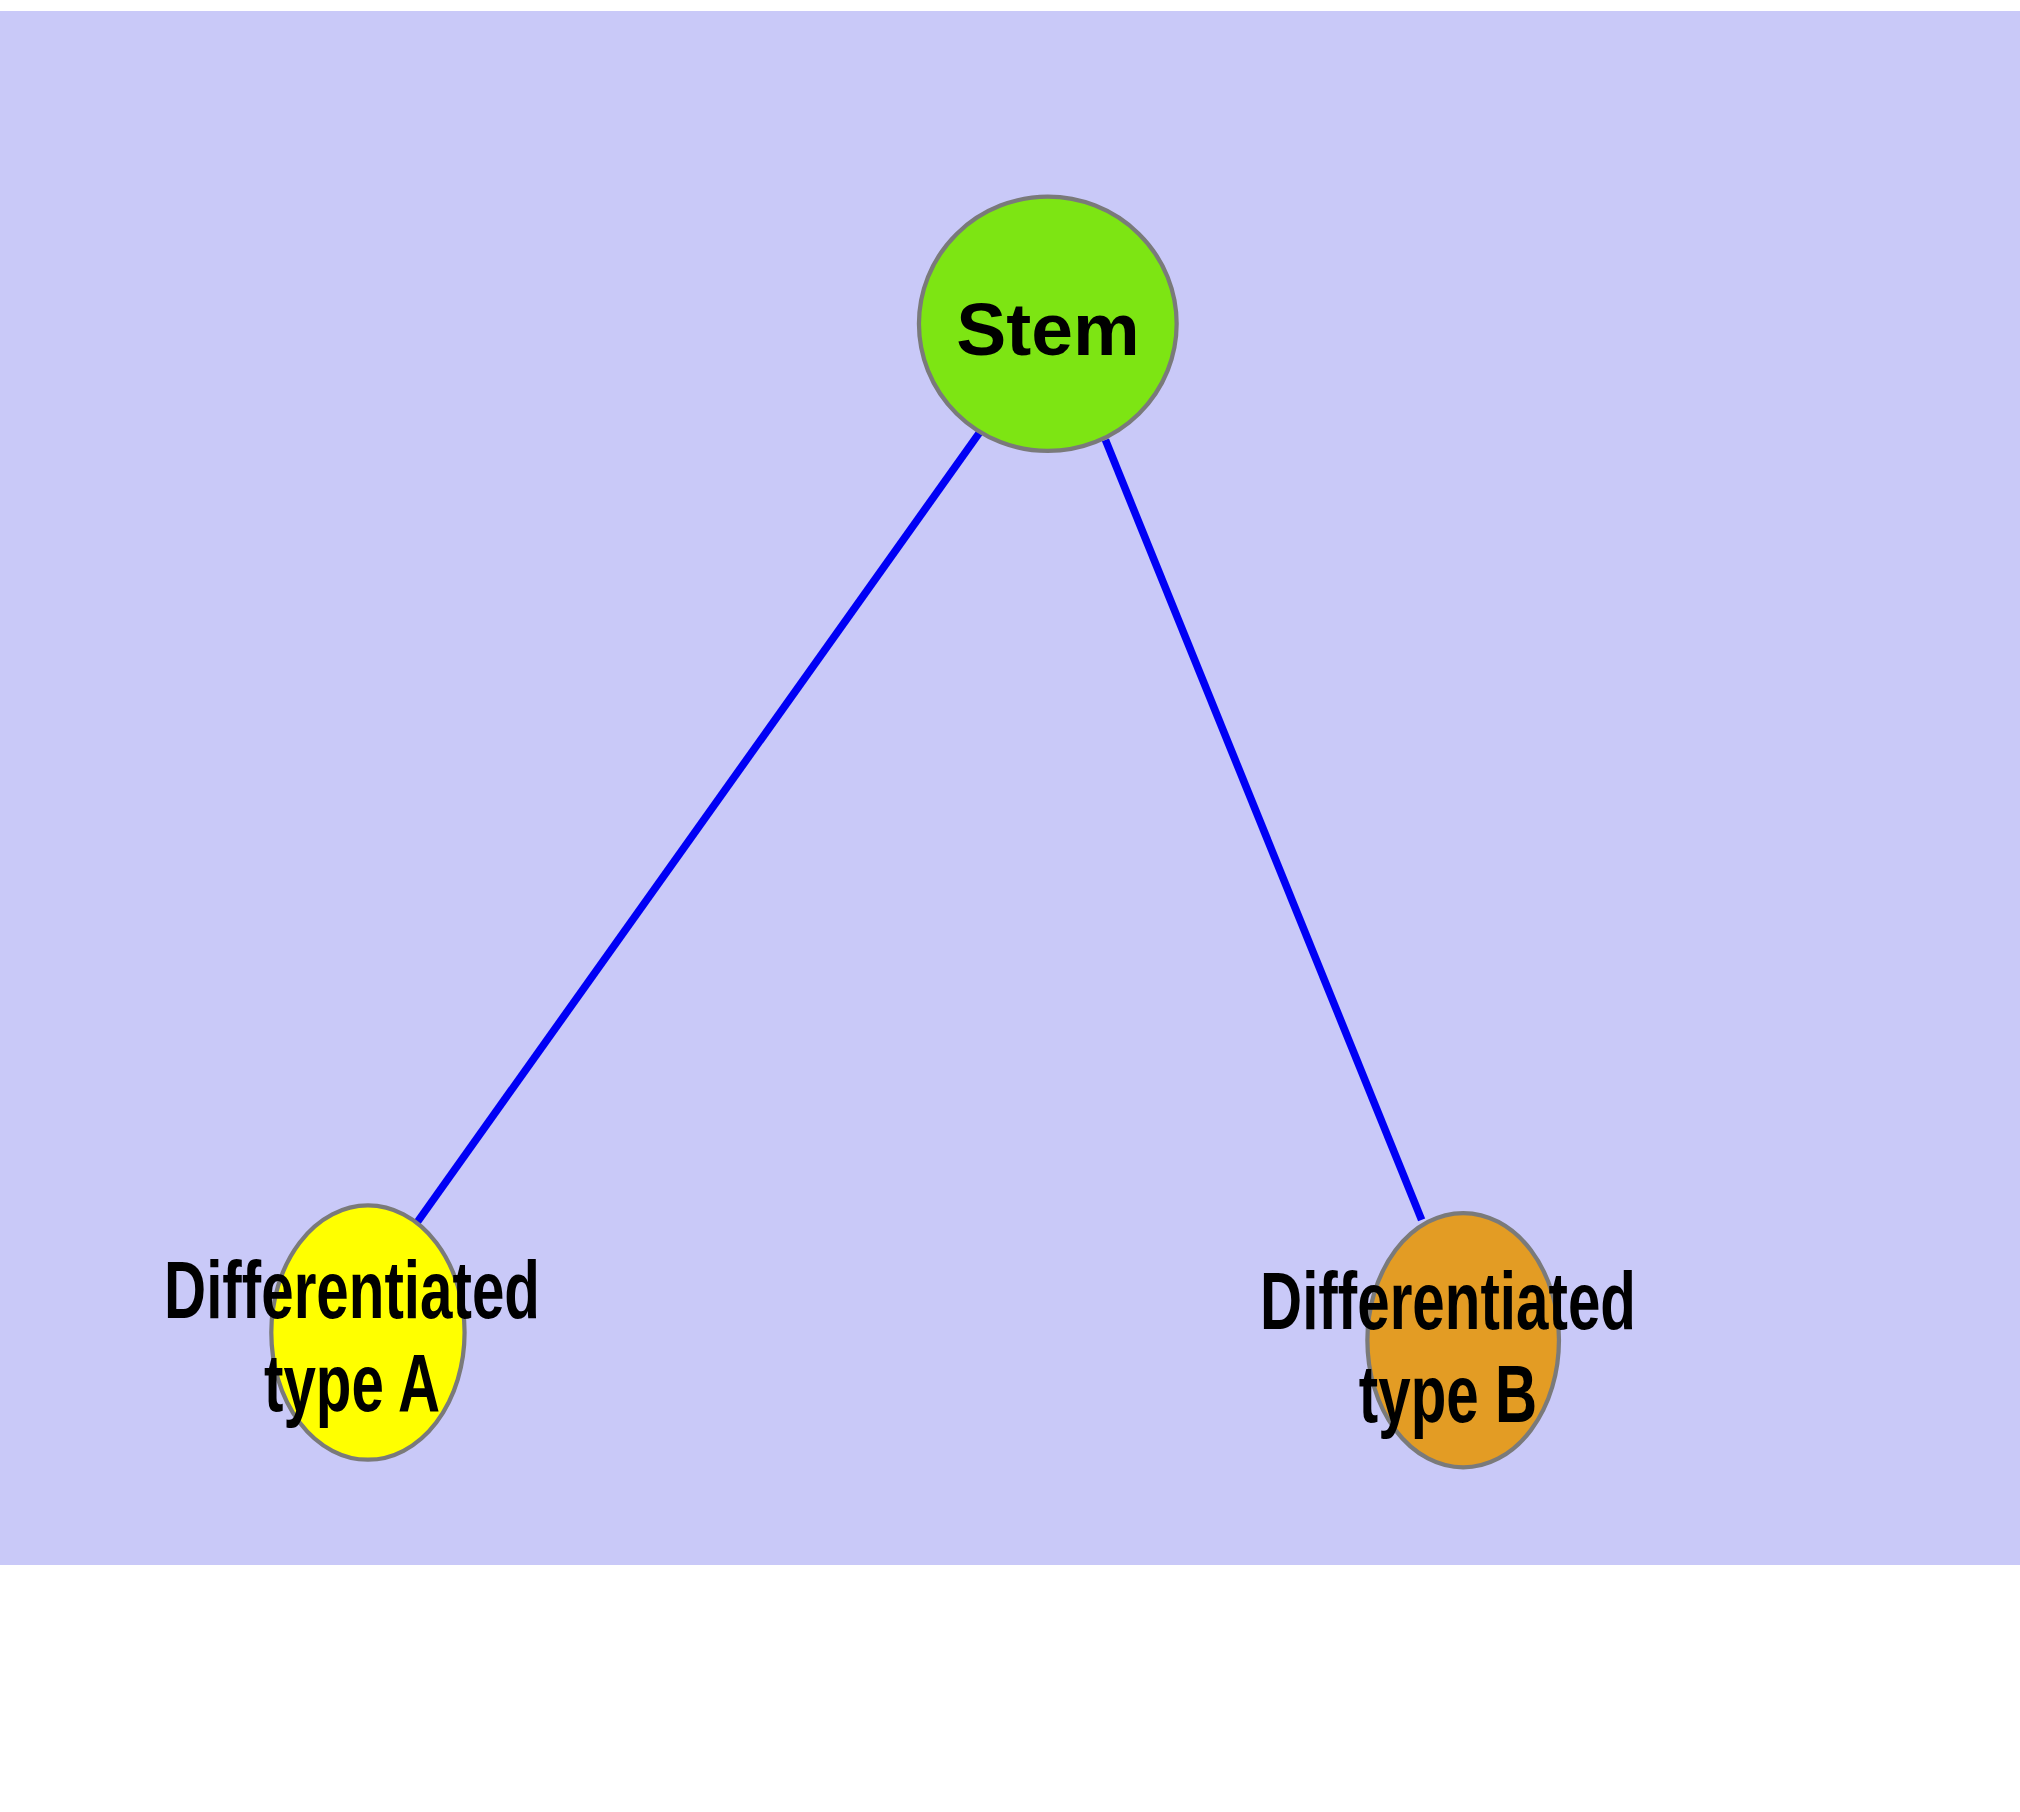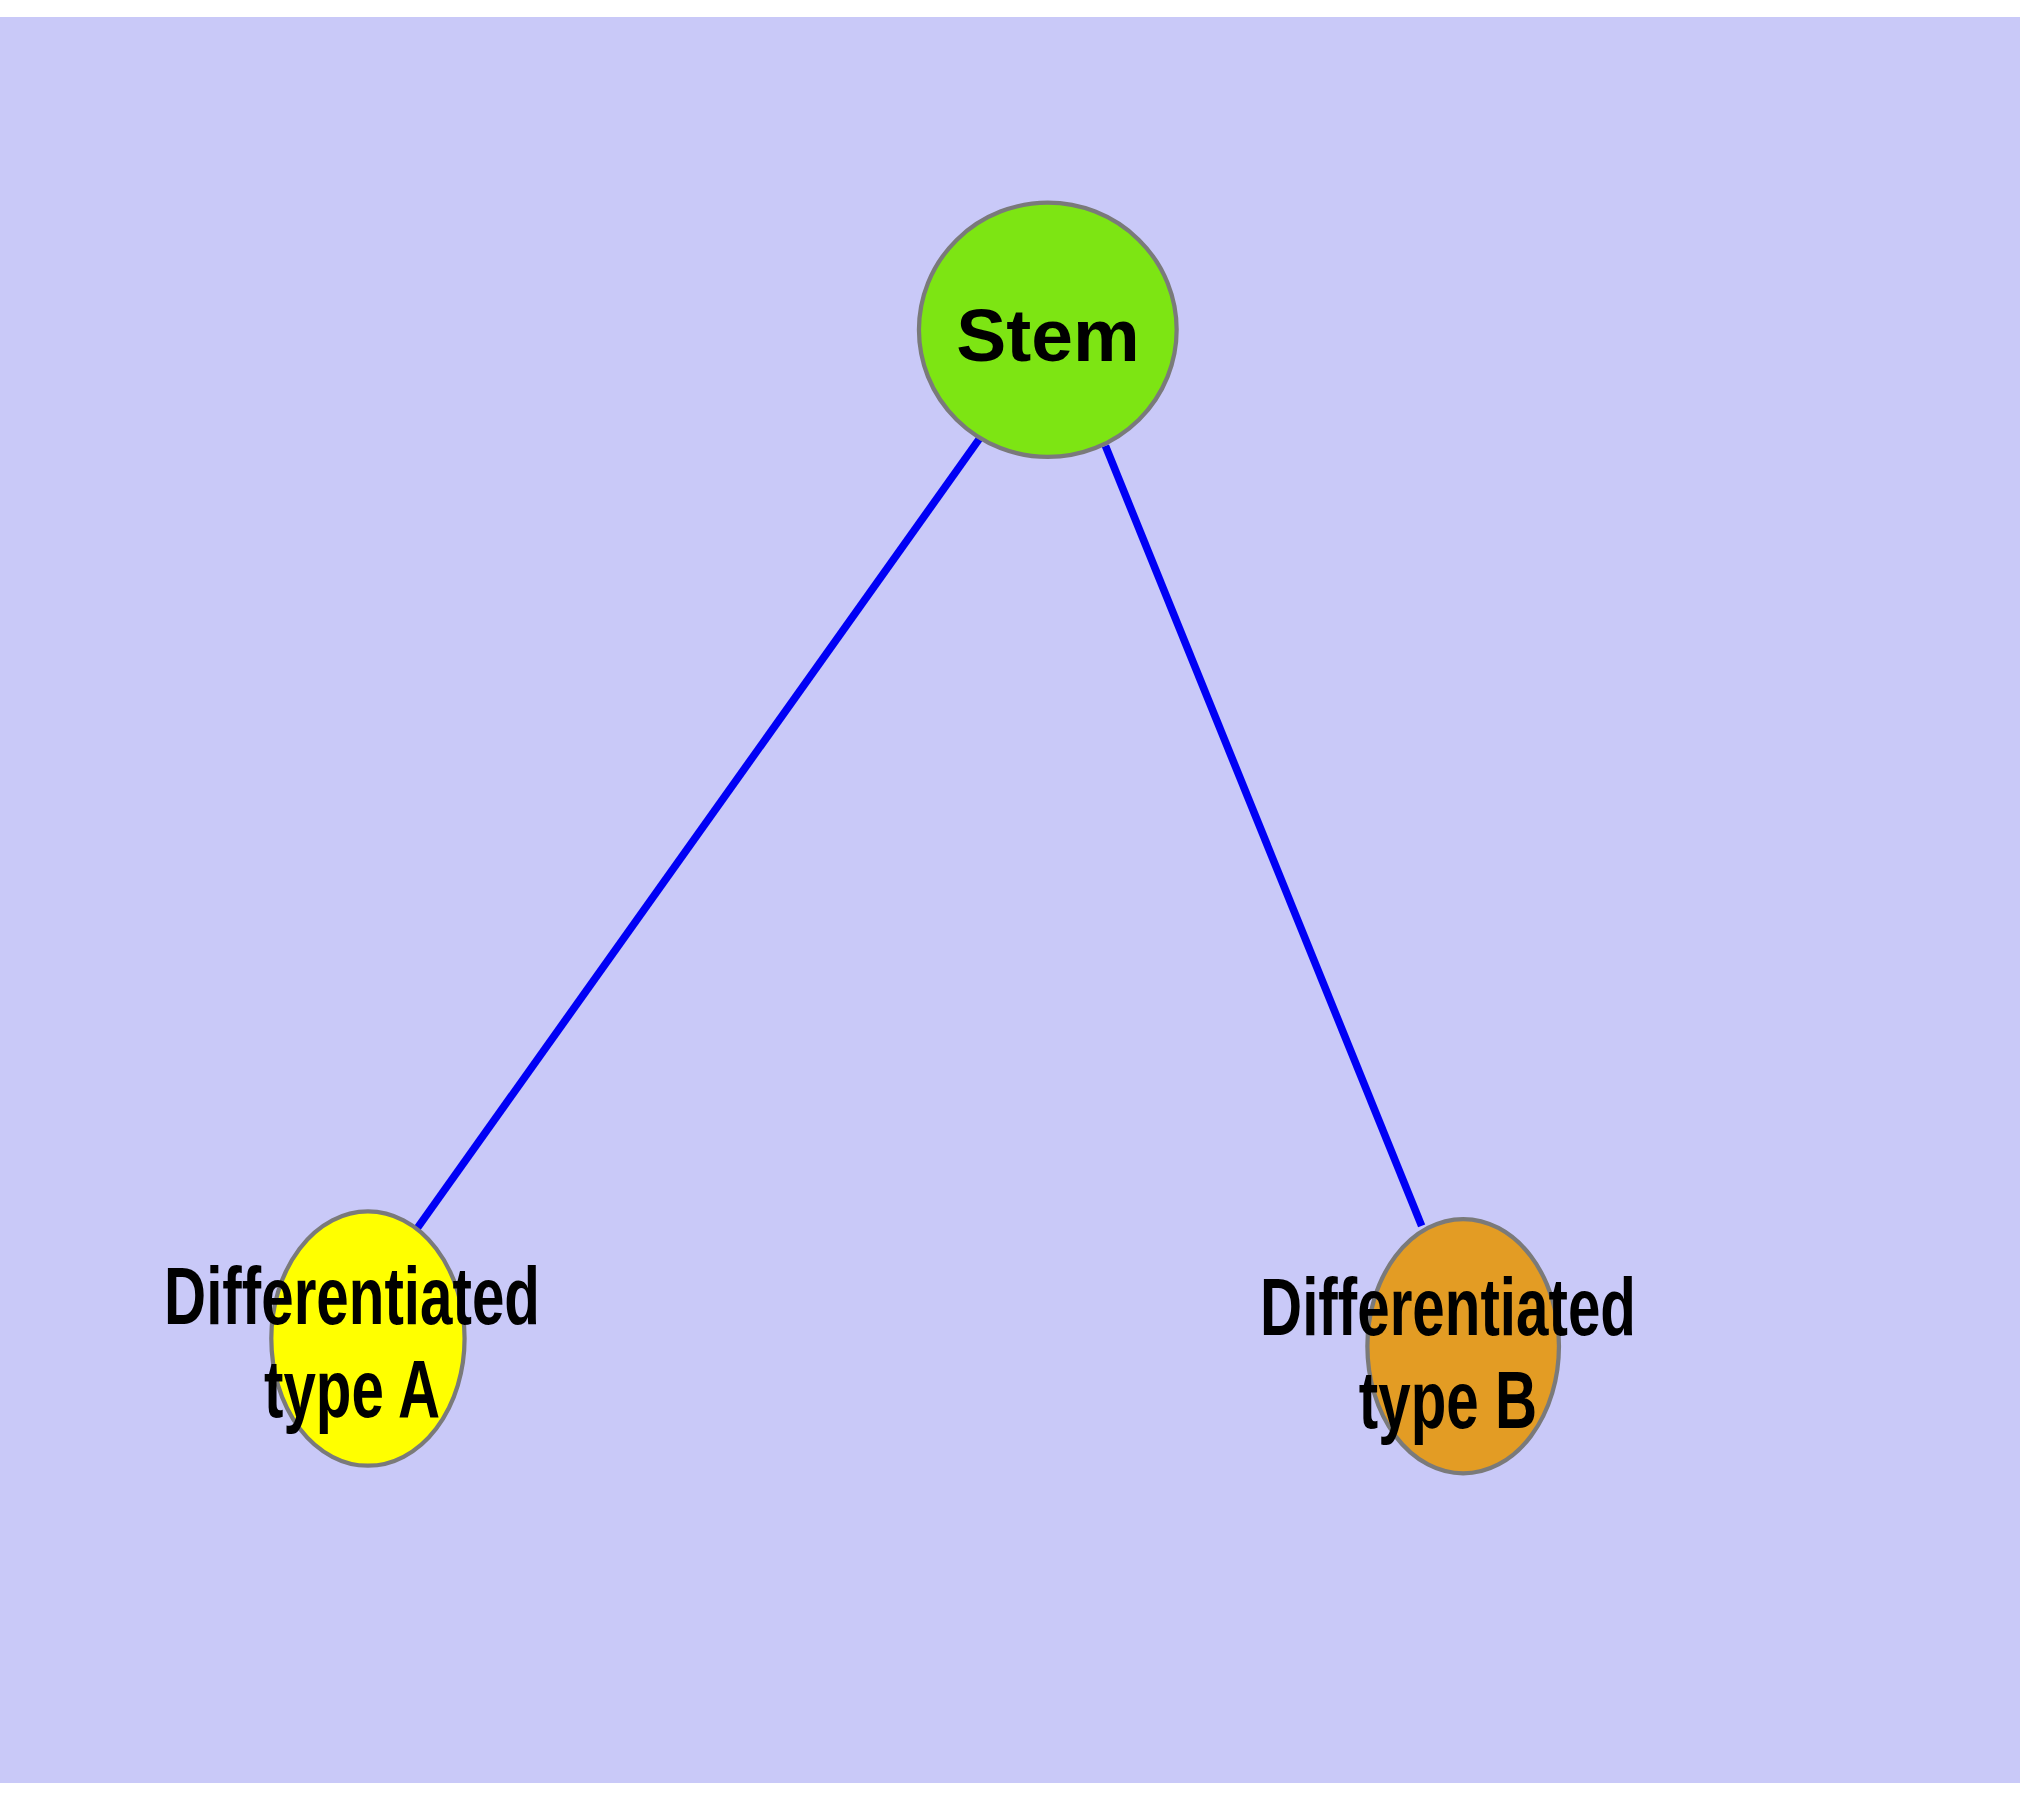--- a/index.html
+++ b/index.html
@@ -7,23 +7,23 @@
     padding: 0;
     width: 2021px;
     height: 1812px;
     background: #ffffff;
     overflow: hidden;
     font-family: "Liberation Sans", "DejaVu Sans", sans-serif;
   }
   .canvas {
     position: absolute;
     left: 0;
-    top: 17px;
+    top: 11px;
     width: 2021px;
-    height: 1766px;
+    height: 1554px;
   }
   .scene, .scene svg {
     position: absolute;
     left: 0;
     top: 0;
     width: 2021px;
     height: 1809px;
   }
   .node-label {
     position: absolute;

